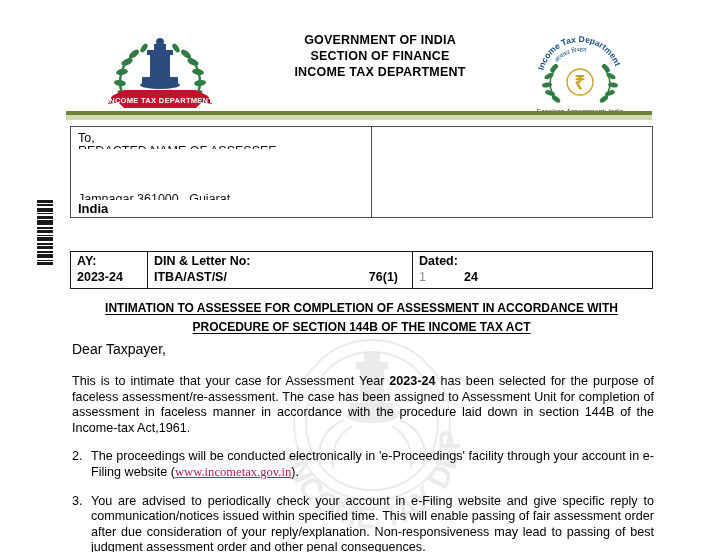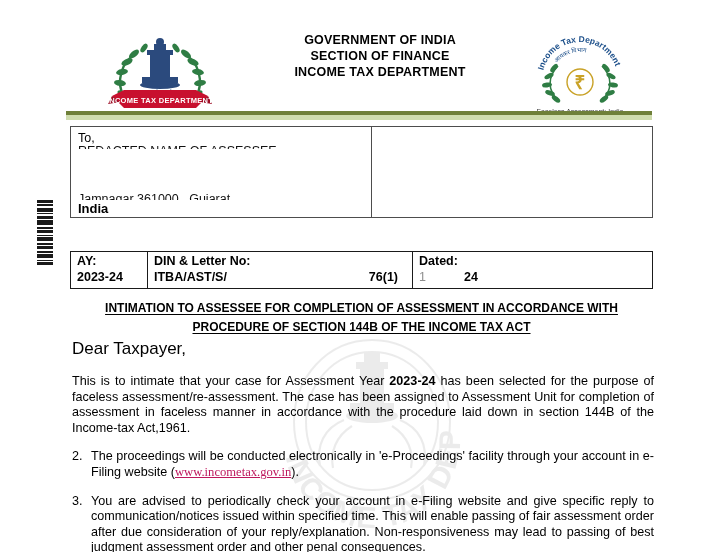--- a/index.html
+++ b/index.html
@@ -216,21 +216,21 @@
 
   
   .body-wrap {
     position: absolute;
     left: 72px;
     top: 341px;
     width: 582px;
     z-index: 2;
   }
   .salutation {
-    font-size: 17px;
+    font-size: 14px;
     line-height: 16px;
     margin-bottom: 17px;
   }
   .para {
     font-size: 12.6px;
     line-height: 15.6px;
     text-align: justify;
     margin-bottom: 13px;
   }
   .list-item {

